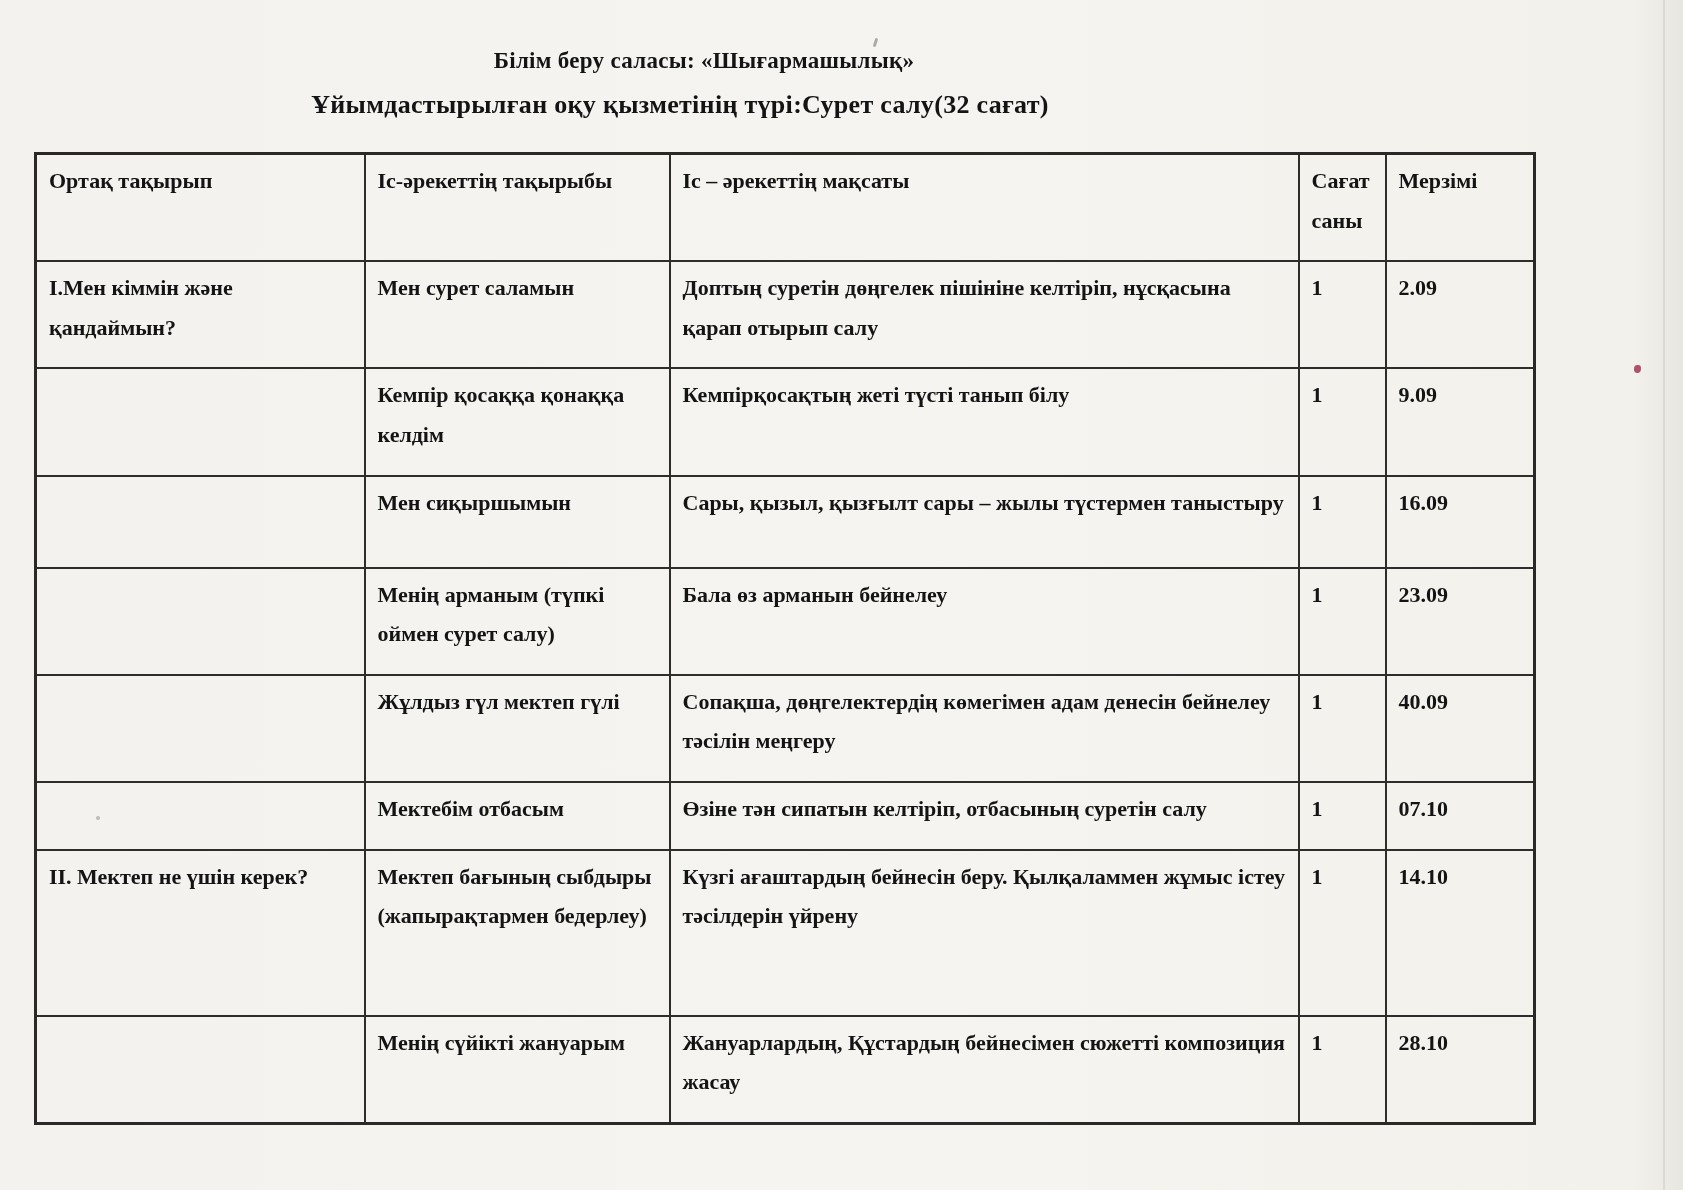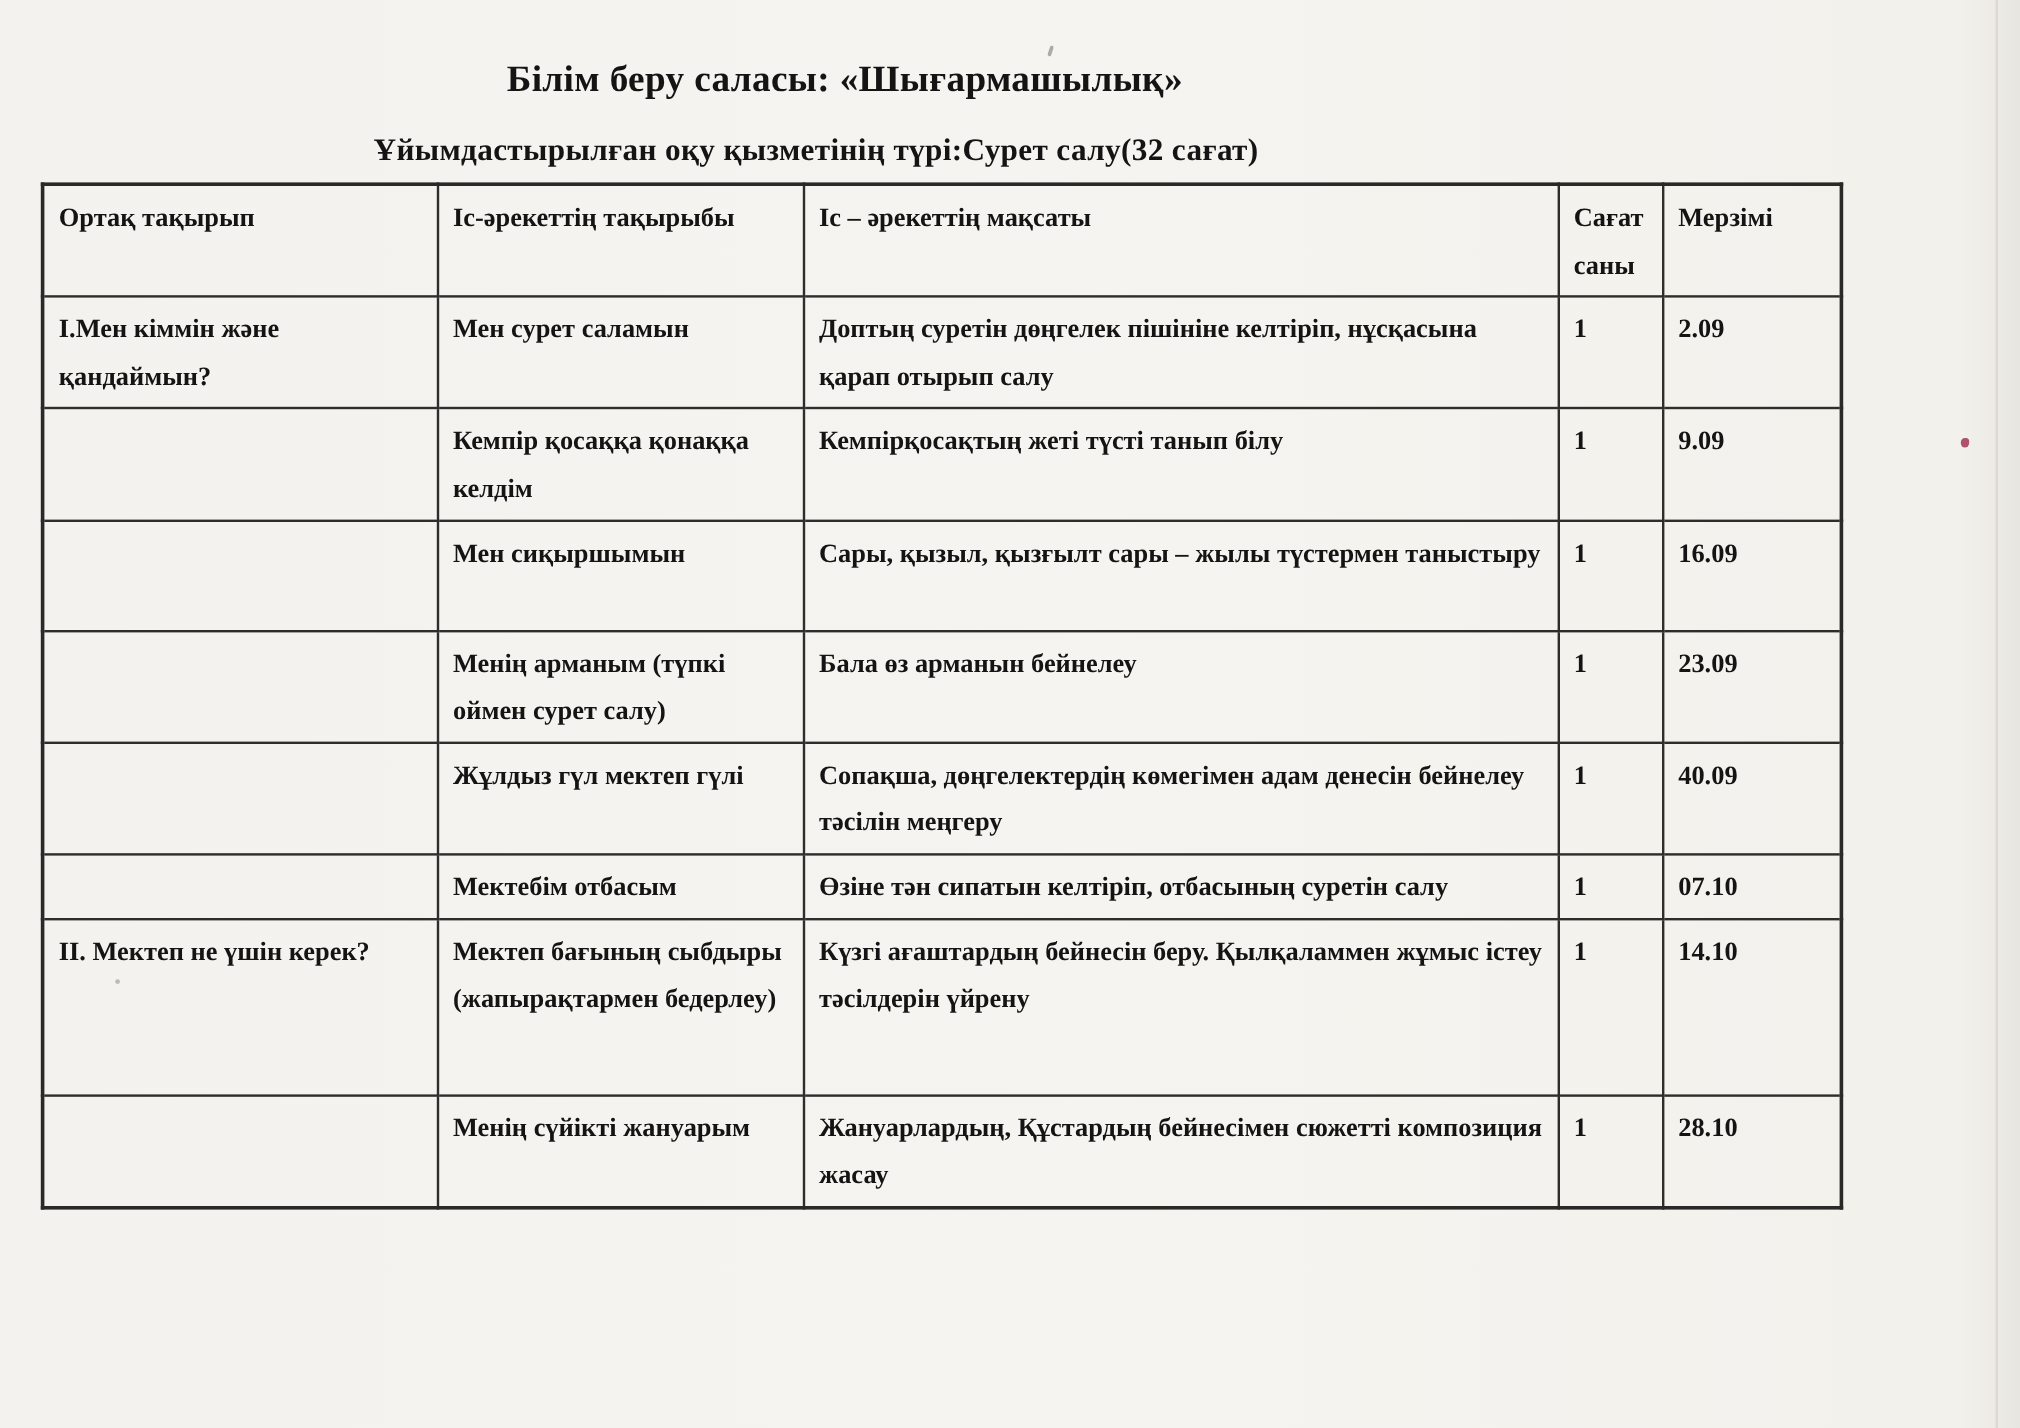--- a/index.html
+++ b/index.html
@@ -19,24 +19,24 @@
     color: #141414;
   }
   .heading-block {
     position: absolute;
     left: 0;
     top: 48px;
     width: 1360px;
     text-align: center;
   }
   .doc-title {
-    font-size: 31px;
+    font-size: 23px;
     font-weight: bold;
     letter-spacing: 0.3px;
-    margin: 0 0 26px 0;
+    margin: 0 0 16px 0;
     padding-left: 48px;
   }
   .doc-subtitle {
     font-size: 26px;
     font-weight: bold;
     letter-spacing: 0.3px;
     margin: 0;
   }
   table.plan {
     position: absolute;
@@ -44,21 +44,21 @@
     top: 152px;
     width: 1499px;
     border-collapse: collapse;
     table-layout: fixed;
     background: transparent;
   }
   table.plan td, table.plan th {
     border: 2px solid #2e2d2b;
     vertical-align: top;
     text-align: left;
-    padding: 6px 10px 6px 12px;
+    padding: 6px 10px 20px 12px;
     font-size: 22px;
     font-weight: bold;
     line-height: 1.8;
     overflow: hidden;
     word-wrap: break-word;
   }
   table.plan {
     border: 3px solid #2a2927;
   }
   td.goal-cell { padding-left: 14px; }
@@ -168,21 +168,21 @@
         <td class="hours-cell">1</td>
         <td class="date-cell">40.09</td>
       </tr>
       <tr style="height:44px">
         <td></td>
         <td>Мектебім отбасым</td>
         <td class="goal-cell">Өзіне тән сипатын келтіріп, отбасының суретін салу</td>
         <td class="hours-cell">1</td>
         <td class="date-cell">07.10</td>
       </tr>
-      <tr style="height:147px">
+      <tr style="height:166px">
         <td>ІІ. Мектеп не үшін керек?</td>
         <td>Мектеп бағының сыбдыры (жапырақтармен бедерлеу)</td>
         <td class="goal-cell">Күзгі ағаштардың бейнесін беру. Қылқаламмен жұмыс істеу тәсілдерін үйрену</td>
         <td class="hours-cell">1</td>
         <td class="date-cell">14.10</td>
       </tr>
       <tr style="height:87px">
         <td></td>
         <td>Менің сүйікті жануарым</td>
         <td class="goal-cell">Жануарлардың,  Құстардың бейнесімен сюжетті композиция жасау</td>

